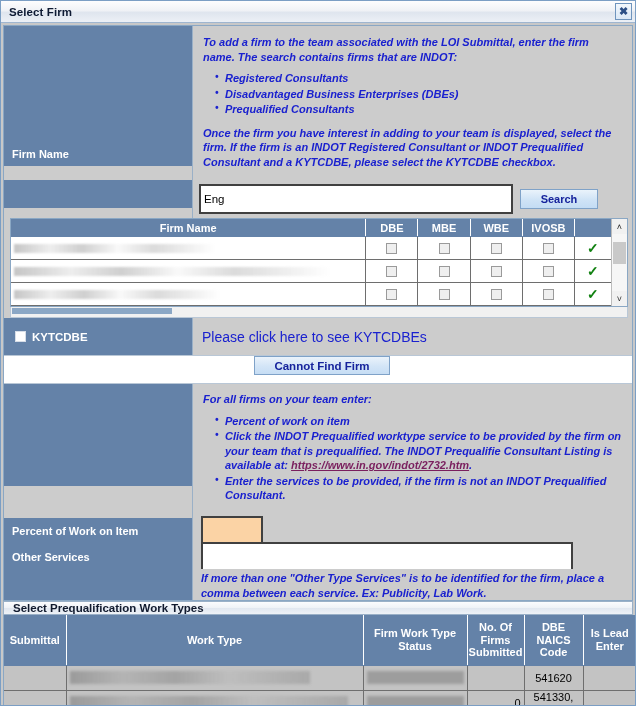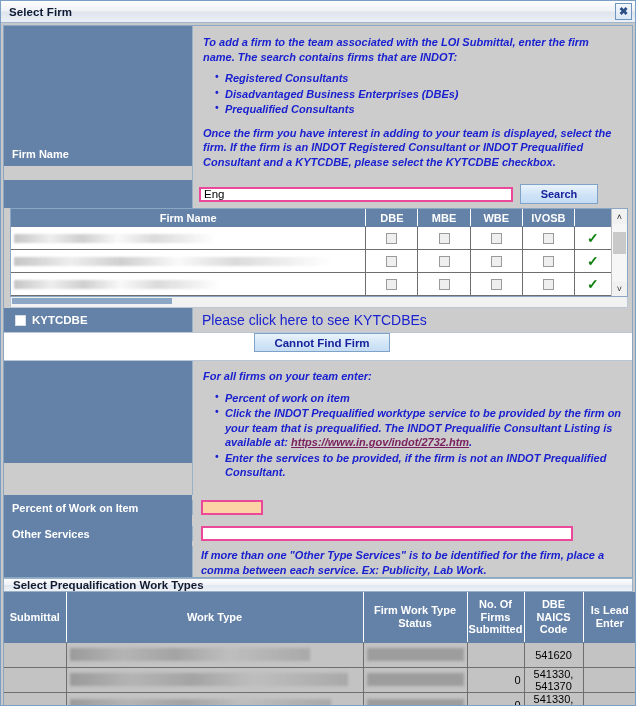--- a/index.html
+++ b/index.html
@@ -113,22 +113,22 @@
   .topinstr-wrap { padding: 9px 10px 8px 10px; }
 
   
   .search-row {
     display: flex; align-items: center;
     padding: 4px 6px 4px 6px;
     background: #cccccc;
   }
   .text-input {
     box-sizing: border-box;
-    height: 15px;
-    border: 2px solid #ec4899;
+    height: 30px;
+    border: 2px solid #404040;
     background: #ffffff;
     font-family: "Liberation Sans", sans-serif;
     font-size: 11.5px;
     padding: 0 3px;
     color: #000;
     outline: none;
   }
   .firm-input { width: 314px; }
   .search-btn {
     margin-left: 7px;
@@ -224,21 +224,21 @@
     border-top: none;
     position: relative;
   }
   .hsb-thumb {
     position: absolute; top: 1px; left: 1px;
     width: 160px; height: 6px;
     background: #8ba7c5;
   }
 
   
-  .kytc-row { display: flex; align-items: stretch; height: 24px; }
+  .kytc-row { display: flex; align-items: stretch; height: 37px; }
   .kytc-left {
     width: 188px; min-width: 188px;
     box-sizing: border-box;
     background: #6482a8;
     display: flex; align-items: center;
     padding-left: 11px;
   }
   .kytc-box {
     width: 11px; height: 11px;
     box-sizing: border-box;

